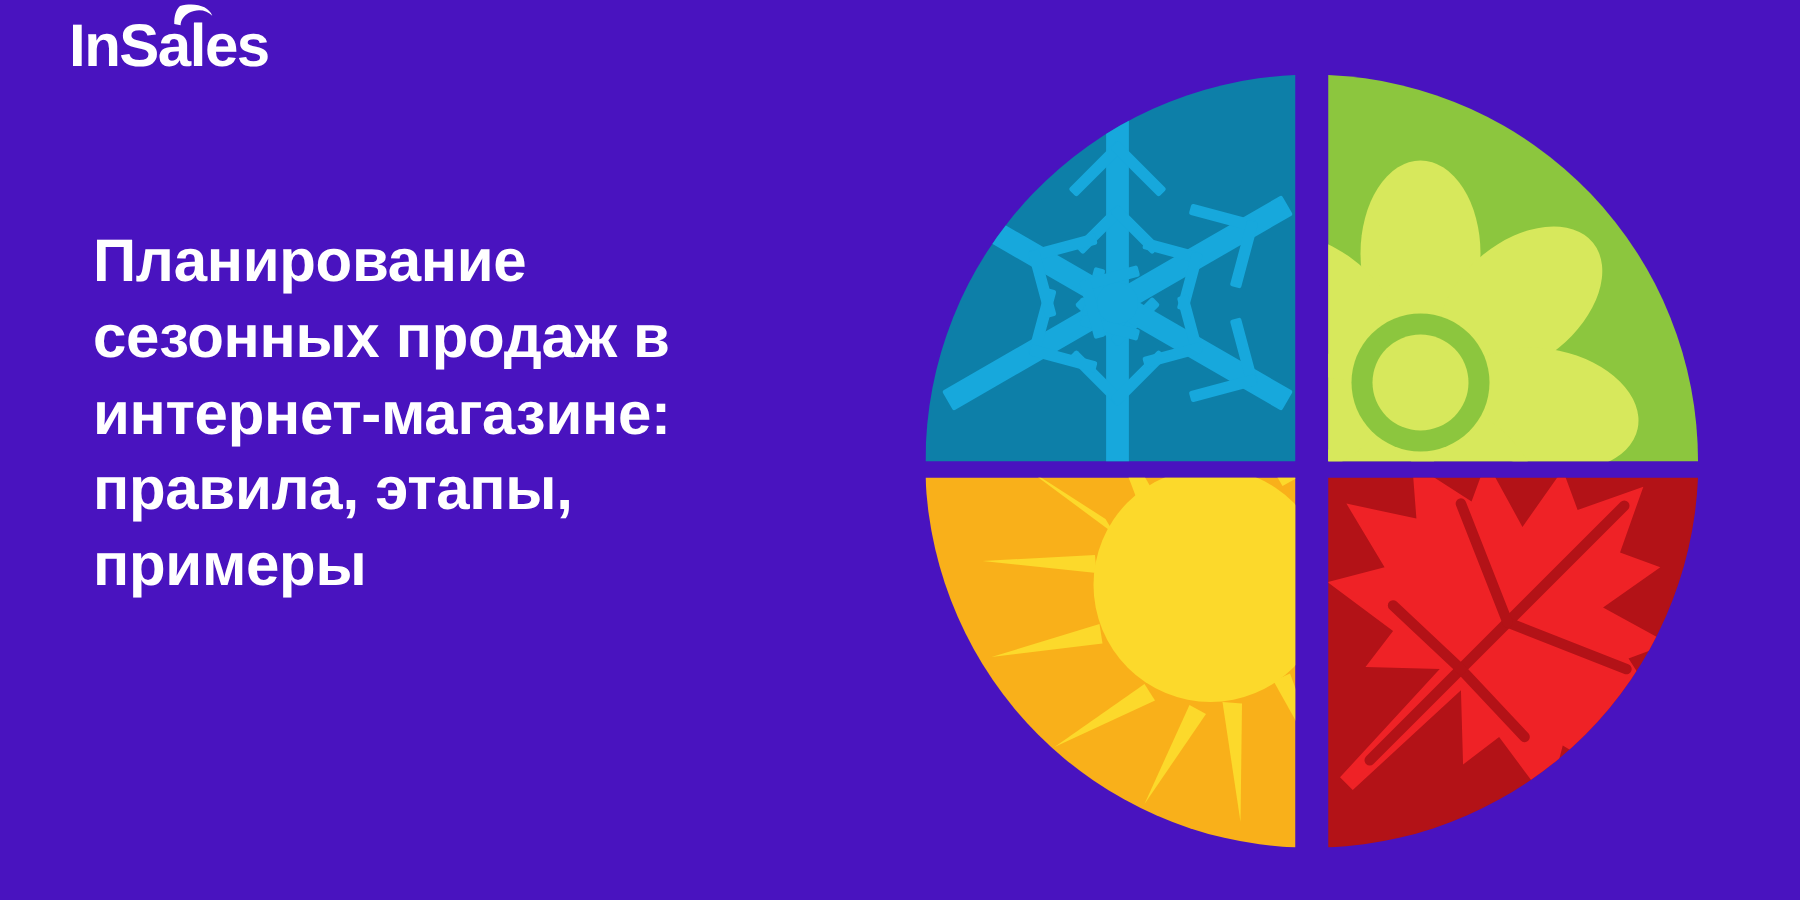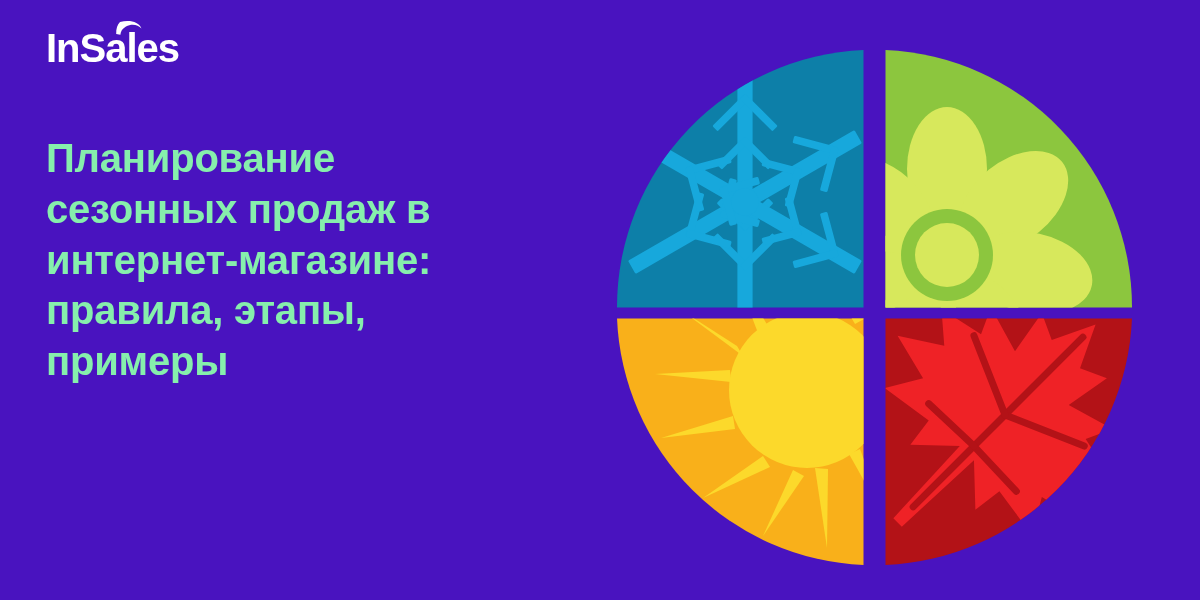--- a/index.html
+++ b/index.html
@@ -14,41 +14,41 @@
     height: 600px;
     overflow: hidden;
     font-family: "Liberation Sans", sans-serif;
     background: #4913bf;
   }
 
   
   .logo {
     position: absolute;
     left: 46px;
-    top: 18px;
+    top: 0;
     width: 240px;
     height: 56px;
   }
   .logo svg { display: block; }
   .logo-text {
     font-family: "Liberation Sans", sans-serif;
     font-weight: 700;
     font-size: 40px;
     letter-spacing: -1px;
     fill: #ffffff;
   }
 
   
   .headline {
     position: absolute;
     left: 46px;
     top: 133px;
     width: 510px;
-    margin: 0;
-    color: #86efac;
+    margin: 16px;
+    color: #ffffff;
     font-family: "Liberation Sans", sans-serif;
     font-weight: 700;
     font-size: 40px;
     line-height: 1.27;
     letter-spacing: -0.2px;
     white-space: pre-line;
   }
 
   
   .wheel {

